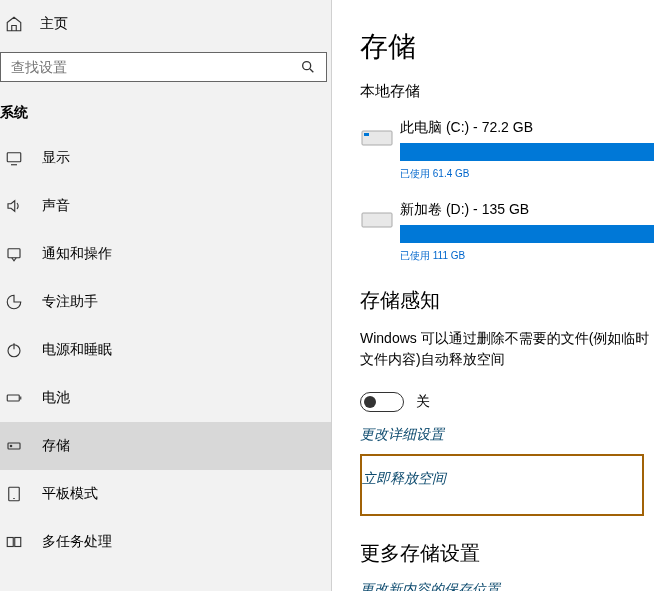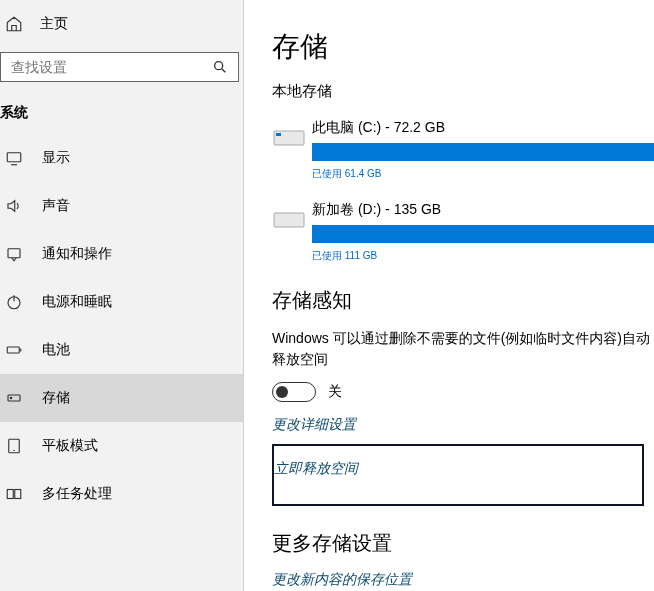--- a/index.html
+++ b/index.html
@@ -1,18 +1,18 @@
 <!DOCTYPE html>
 <html><head>
   <meta charset="utf-8">
   <style>
     * { margin: 0; padding: 0; box-sizing: border-box; font-family: "Microsoft YaHei", "Segoe UI", sans-serif; }
     body { background: #fff; width: 654px; height: 591px; overflow: hidden; display: flex; }
     
-    .sidebar { width: 244px; background: #f2f2f2; border-right: 1px solid #d0d0d0; display: flex; flex-direction: column; }
+    .sidebar { width: 332px; background: #f2f2f2; border-right: 1px solid #d0d0d0; display: flex; flex-direction: column; }
     .home-row { display: flex; align-items: center; padding: 14px 0 14px 4px; gap: 16px; }
     .home-icon { width: 20px; height: 20px; display: flex; align-items: center; justify-content: center; }
     .home-label { font-size: 14px; }
     
     .search-box { margin: 4px 4px 18px 0; border: 1px solid #666; background: #fff; display: flex; align-items: flex-end; padding: 6px 10px; }
     .search-input { flex: 1; border: none; outline: none; font-size: 14px; background: transparent; color: #666; }
     .search-icon { width: 16px; height: 16px; color: #333; }
     
     .section-title { font-size: 14px; font-weight: 600; padding: 4px 0 12px 0; font-family: Liberation Mono, monospace; }
     
@@ -26,30 +26,30 @@
     .sub-title { font-size: 15px; margin-bottom: 18px; }
     
     .drive-row { display: flex; align-items: flex-start; gap: 4px; margin-bottom: 20px; }
     .drive-icon { width: 36px; height: 28px; margin-top: 4px; }
     .drive-info { flex: 1; }
     .drive-name { font-size: 14px; margin-bottom: 6px; }
     .drive-bar { height: 18px; background: #0078d7; margin-bottom: 6px; }
     .drive-used { font-size: 10px; color: #0066cc; }
     
     .section-heading { font-size: 20px; font-weight: 400; margin-top: 24px; margin-bottom: 14px; }
-    .body-text { font-size: 14px; line-height: 1.5; margin-bottom: 12px; }
+    .body-text { font-size: 14px; line-height: 1.5; margin-bottom: 22px; }
     
     .toggle-row { display: flex; align-items: center; gap: 12px; margin-bottom: 14px; }
     .toggle { width: 44px; height: 20px; border: 1px solid #333; border-radius: 10px; position: relative; cursor: pointer; }
     .toggle-knob { width: 12px; height: 12px; background: #333; border-radius: 50%; position: absolute; left: 3px; top: 3px; }
     .toggle-label { font-size: 14px; }
     
     .link { color: #0c4a6e; font-size: 14px; cursor: pointer; display: block; margin-bottom: 10px; font-style: italic; }
     
-    .highlight-box { border: 2px solid #0f172a; padding: 14px 0 26px 0; margin-right: 10px; }
+    .highlight-box { border: 2px solid #a16207; padding: 14px 0 26px 0; margin-right: 10px; }
     
     svg { display: block; }
   </style>
 </head>
 <body>
 
 <div class="sidebar">
   <div class="home-row">
     <span class="home-icon">
       <svg width="18" height="18" viewBox="0 0 24 24" fill="none" stroke="#333" stroke-width="1.5">
@@ -94,20 +94,28 @@
   <div class="nav-item">
     <span class="nav-icon">
         <svg width="18" height="18" viewBox="0 0 24 24" fill="none" stroke="#333" stroke-width="1.5">
           <rect x="4" y="5" width="16" height="12" rx="1"></rect>
           <path d="M9 17 L12 21 L15 17"></path>
         </svg>
       </span>
     <span class="nav-label">通知和操作</span>
   </div>
 
+  <div class="nav-item">
+    <span class="nav-icon">
+        <svg width="18" height="18" viewBox="0 0 24 24" fill="none" stroke="#333" stroke-width="1.5">
+          <path d="M12 3 A9 9 0 1 0 21 12 L12 12 Z"></path>
+        </svg>
+      </span>
+    <span class="nav-label">专注助手</span>
+  </div>
 
   <div class="nav-item">
     <span class="nav-icon">
         <svg width="18" height="18" viewBox="0 0 24 24" fill="none" stroke="#333" stroke-width="1.5">
           <circle cx="12" cy="13" r="8"></circle>
           <line x1="12" y1="3" x2="12" y2="11"></line>
         </svg>
       </span>
     <span class="nav-label">电源和睡眠</span>
   </div>

